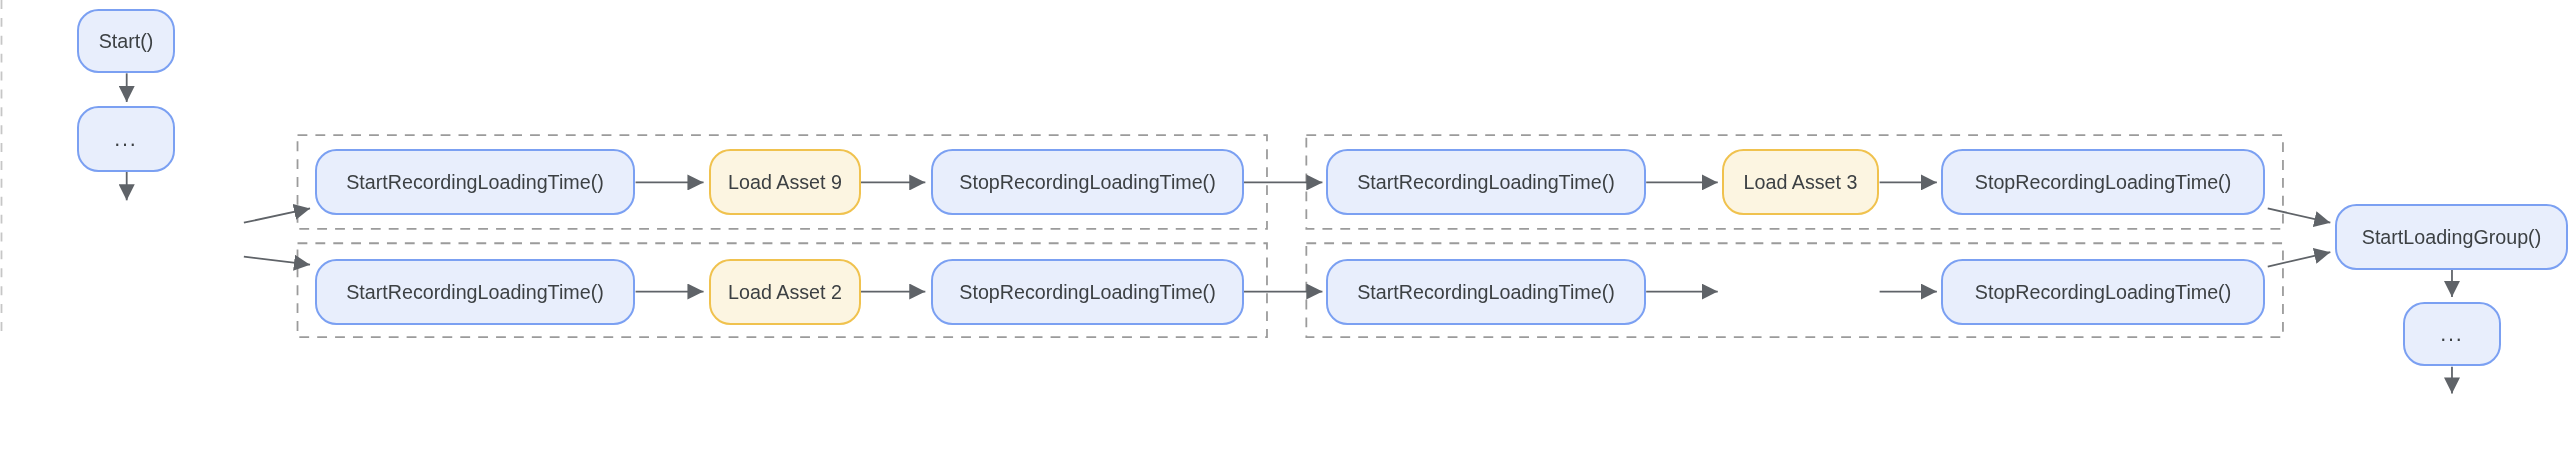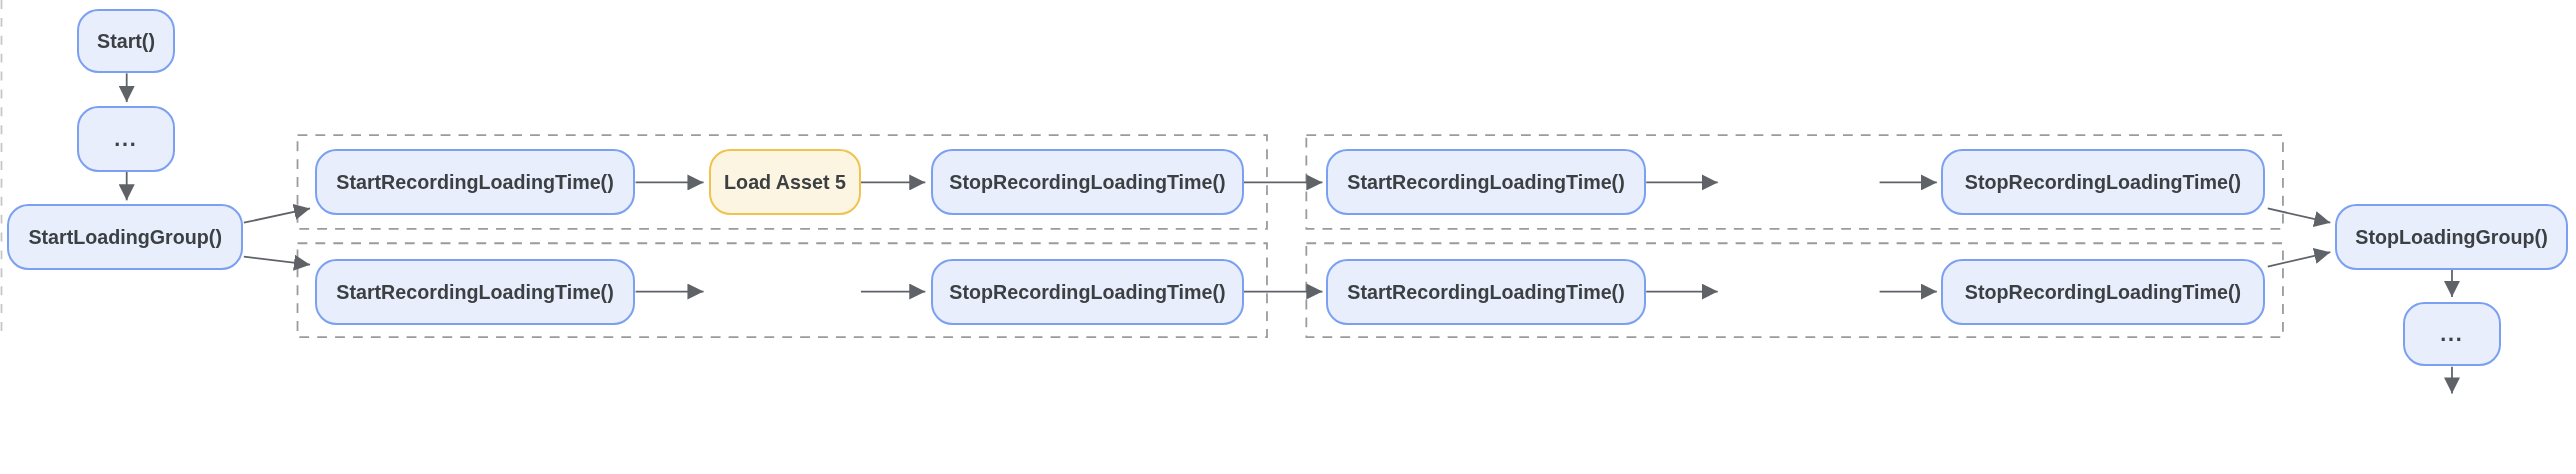--- a/index.html
+++ b/index.html
@@ -3,21 +3,20 @@
 <meta charset="utf-8">
 <title>Loading Flow Diagram</title>
 <style>
   html,body{margin:0;padding:0;background:#ffffff;}
   #canvas{
     position:relative;
     width:2576px;height:474px;
     background:var(--background,#ffffff);
     font-family:"Liberation Sans", sans-serif;
     overflow:hidden;
-    font-weight:bold;
   }
   #wires{position:absolute;left:0;top:0;z-index:1;}
   .node{
     position:absolute;
     box-sizing:border-box;
     display:flex;align-items:center;justify-content:center;
     background:var(--blue-node-fill,#e8eefc);
     border:2.2px solid var(--blue-node-border,#7ba0f2);
     border-radius:21.5px;
     color:var(--node-text,#3c4043);
@@ -69,32 +68,33 @@
       <line x1="2101" y1="326" x2="2165" y2="326"></line>
       <line x1="2535" y1="233" x2="2605" y2="249"></line>
       <line x1="2535" y1="298" x2="2605" y2="282"></line>
       <line x1="2741" y1="302" x2="2741" y2="332"></line>
       <line x1="2741" y1="410" x2="2741" y2="440"></line>
     </g>
   </svg>
 
   <div class="node" style="left:77px;top:9px;width:98px;height:64px">Start()</div>
   <div class="node ellipsis" style="left:77px;top:106px;width:98px;height:66px">...</div>
-  <div class="node" style="left:7.2px;top:204px;width:236px;height:66px">StartLoadingGroup()</div>
 
   <div class="node" style="left:315px;top:149px;width:320px;height:66px">StartRecordingLoadingTime()</div>
-  <div class="node yellow" style="left:709px;top:149px;width:152px;height:66px">Load Asset 5</div>
+  <div class="node yellow" style="left:709px;top:149px;width:152px;height:66px">Load Asset 9</div>
   <div class="node" style="left:931px;top:149px;width:313px;height:66px">StopRecordingLoadingTime()</div>
 
   <div class="node" style="left:315px;top:259px;width:320px;height:66px">StartRecordingLoadingTime()</div>
+  <div class="node yellow" style="left:709px;top:259px;width:152px;height:66px">Load Asset 2</div>
   <div class="node" style="left:931px;top:259px;width:313px;height:66px">StopRecordingLoadingTime()</div>
 
   <div class="node" style="left:1326px;top:149px;width:320px;height:66px">StartRecordingLoadingTime()</div>
+  <div class="node yellow" style="left:1722px;top:149px;width:157px;height:66px">Load Asset 3</div>
   <div class="node" style="left:1941px;top:149px;width:324px;height:66px">StopRecordingLoadingTime()</div>
 
   <div class="node" style="left:1326px;top:259px;width:320px;height:66px">StartRecordingLoadingTime()</div>
   <div class="node" style="left:1941px;top:259px;width:324px;height:66px">StopRecordingLoadingTime()</div>
 
-  <div class="node" style="left:2335px;top:204px;width:233px;height:66px">StopLoadingGroup()</div>
+  <div class="node" style="left:2335px;top:204px;width:233px;height:66px">StartLoadingGroup()</div>
   <div class="node ellipsis" style="left:2403px;top:302px;width:98px;height:64px">...</div>
 
 </div>
 
 
 </body></html>

